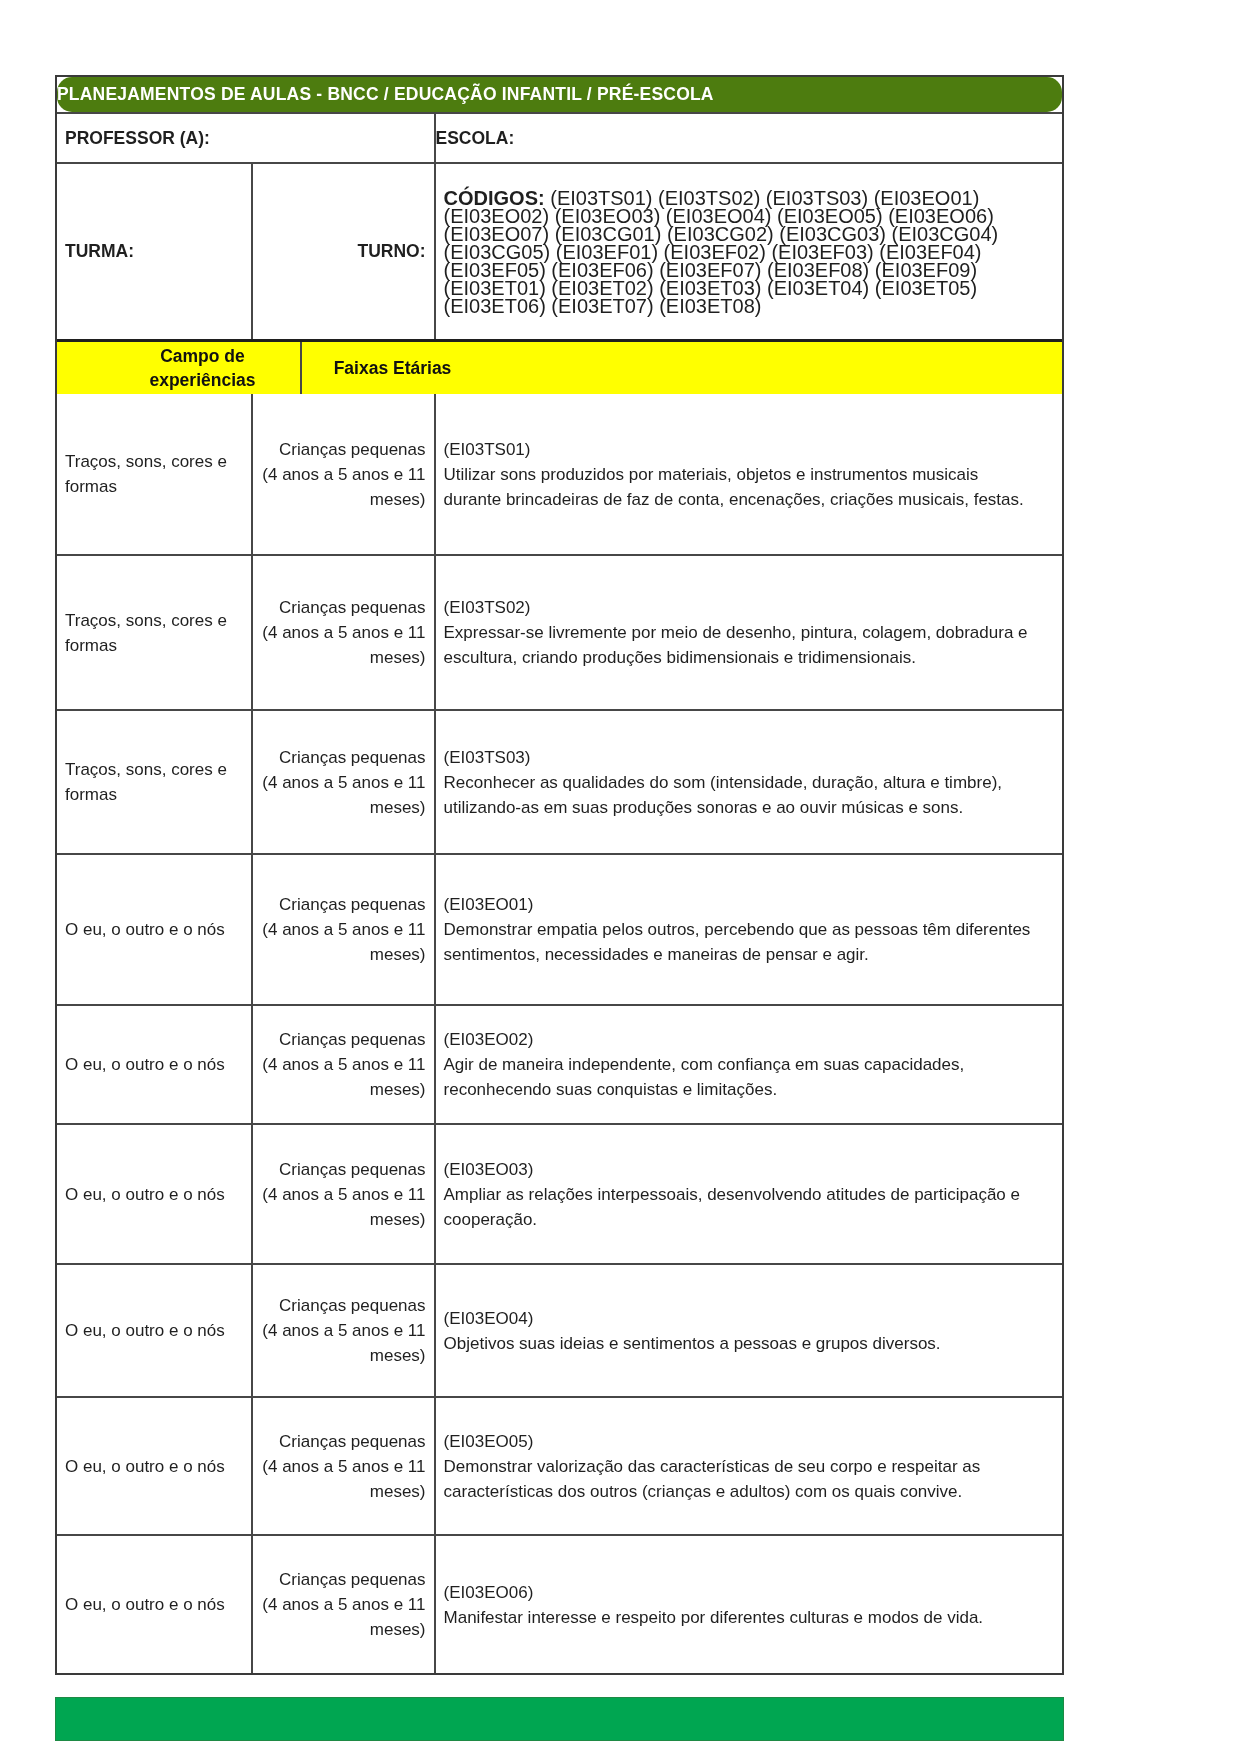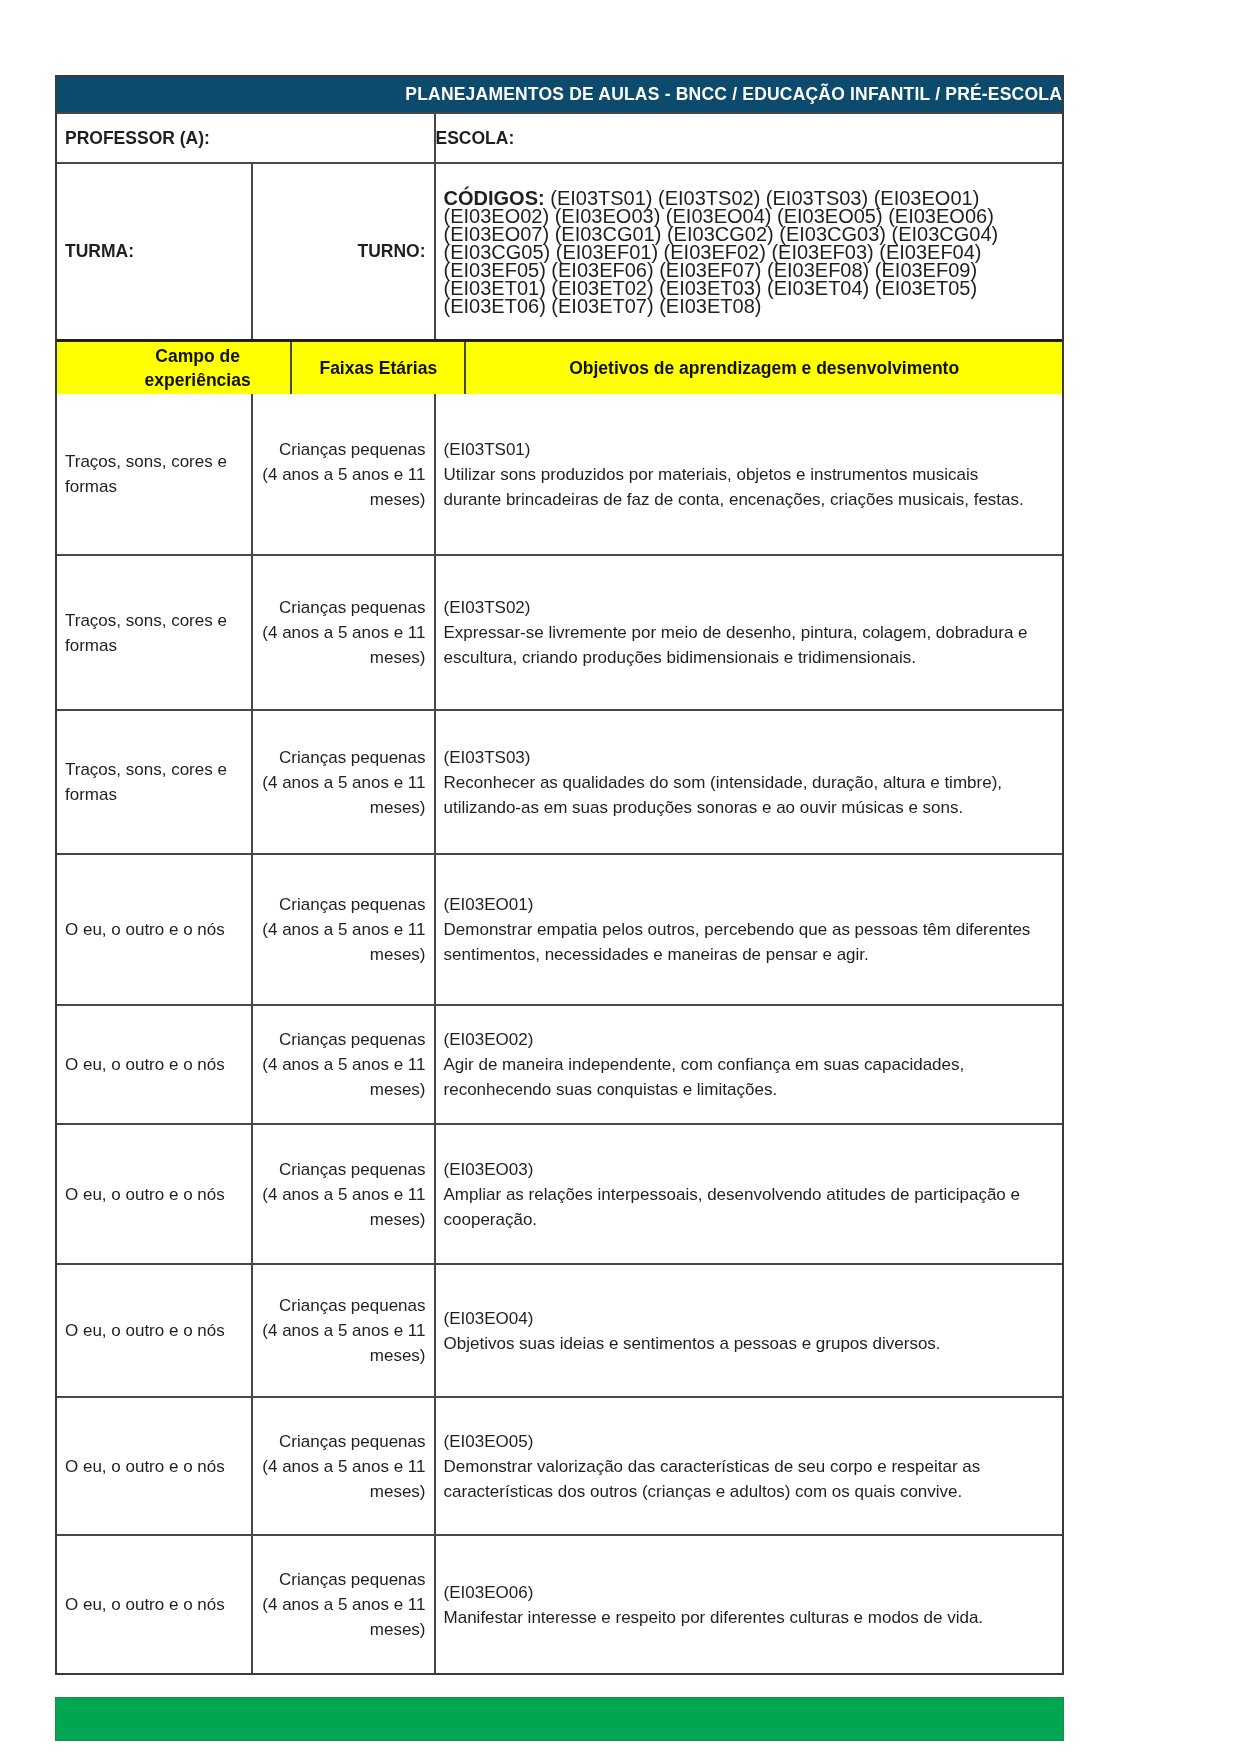--- a/index.html
+++ b/index.html
@@ -44,24 +44,25 @@
 
   
   .col1 { width: 195px; padding: 4px 8px; justify-content: center; }
   .col2 { width: 183px; padding: 4px 8px; text-align: right; }
   .col3 { width: 631px; padding: 4px 26px 4px 8px; }
   .col12 { width: 378px; padding: 4px 8px; }
 
   
   .title-row {
     height: 35px;
-    background: #0c4a6e;
+    background: #4d7c0f;
     display: flex;
     align-items: center;
-    justify-content: flex-end;
+    justify-content: flex-start;
+    border-radius: 15px;
   }
   .title-text {
     color: #ffffff;
     font-weight: bold;
     font-size: 17.5px;
     letter-spacing: 0.2px;
   }
 
   .info1-row { height: 50px; }
   .info2-row { height: 177px; }
@@ -133,23 +134,20 @@
     </div>
   </div>
 
   <div class="tr header-row">
     <div class="td col1">
       <span>Campo de experiências</span>
     </div>
     <div class="td col2">
       <span>Faixas Etárias</span>
     </div>
-    <div class="td col3" style="padding:4px 8px;">
-      <span>Objetivos de aprendizagem e desenvolvimento</span>
-    </div>
   </div>
 
   <div id="body-rows">
       <div class="tr body-row" style="height: 160px;">
         <div class="td col1">
           <span>Traços, sons, cores e formas</span>
         </div>
         <div class="td col2">
           <span>Crianças pequenas (4 anos a 5 anos e 11 meses)</span>
         </div>

